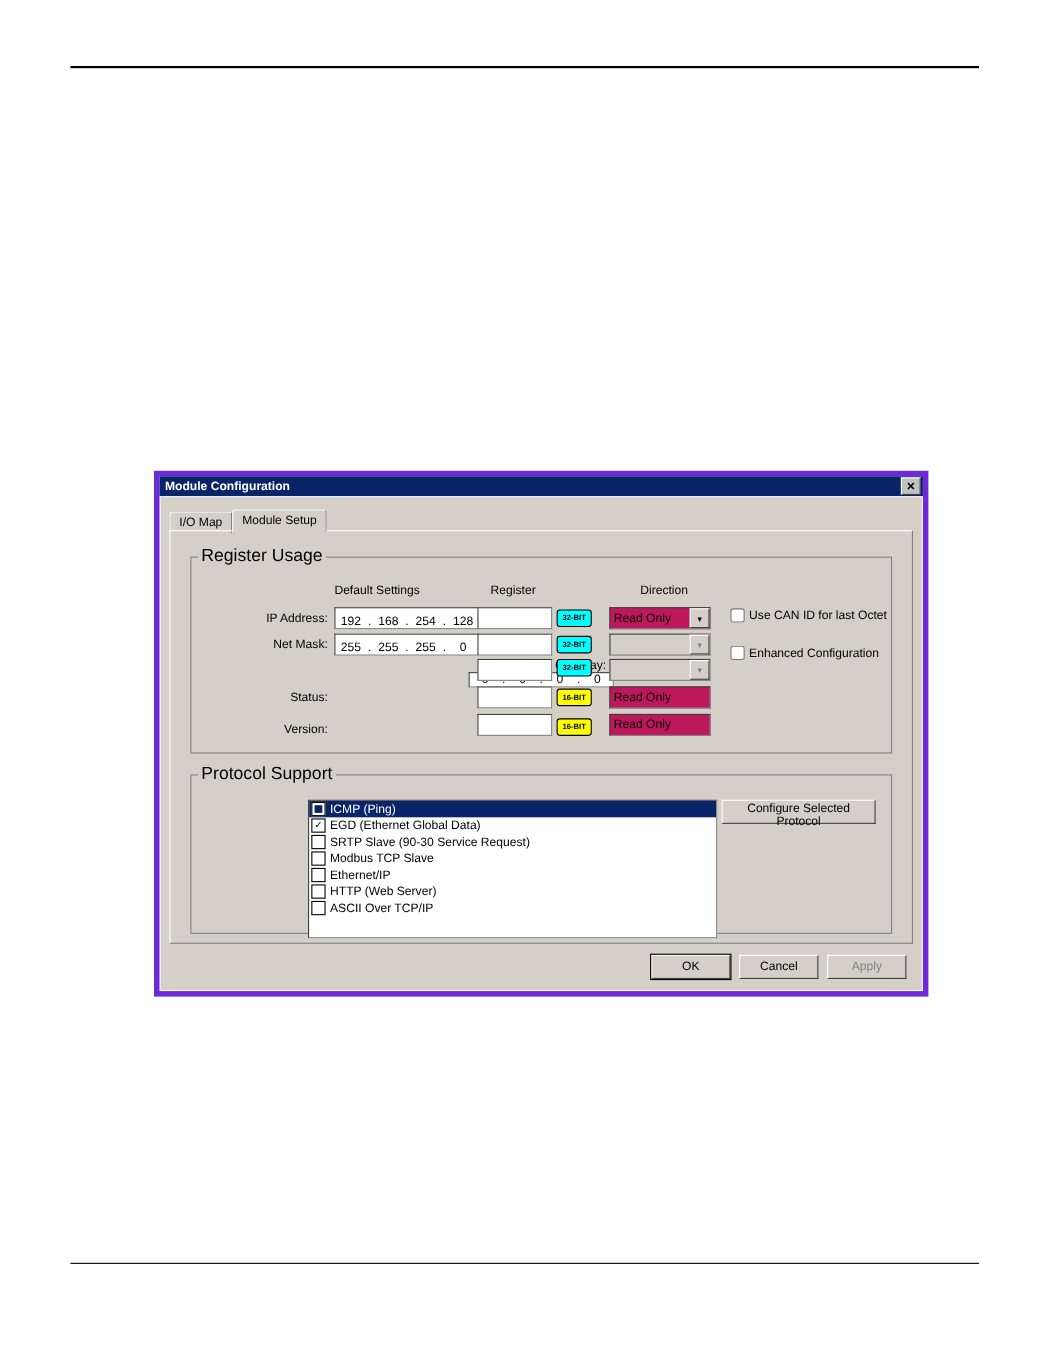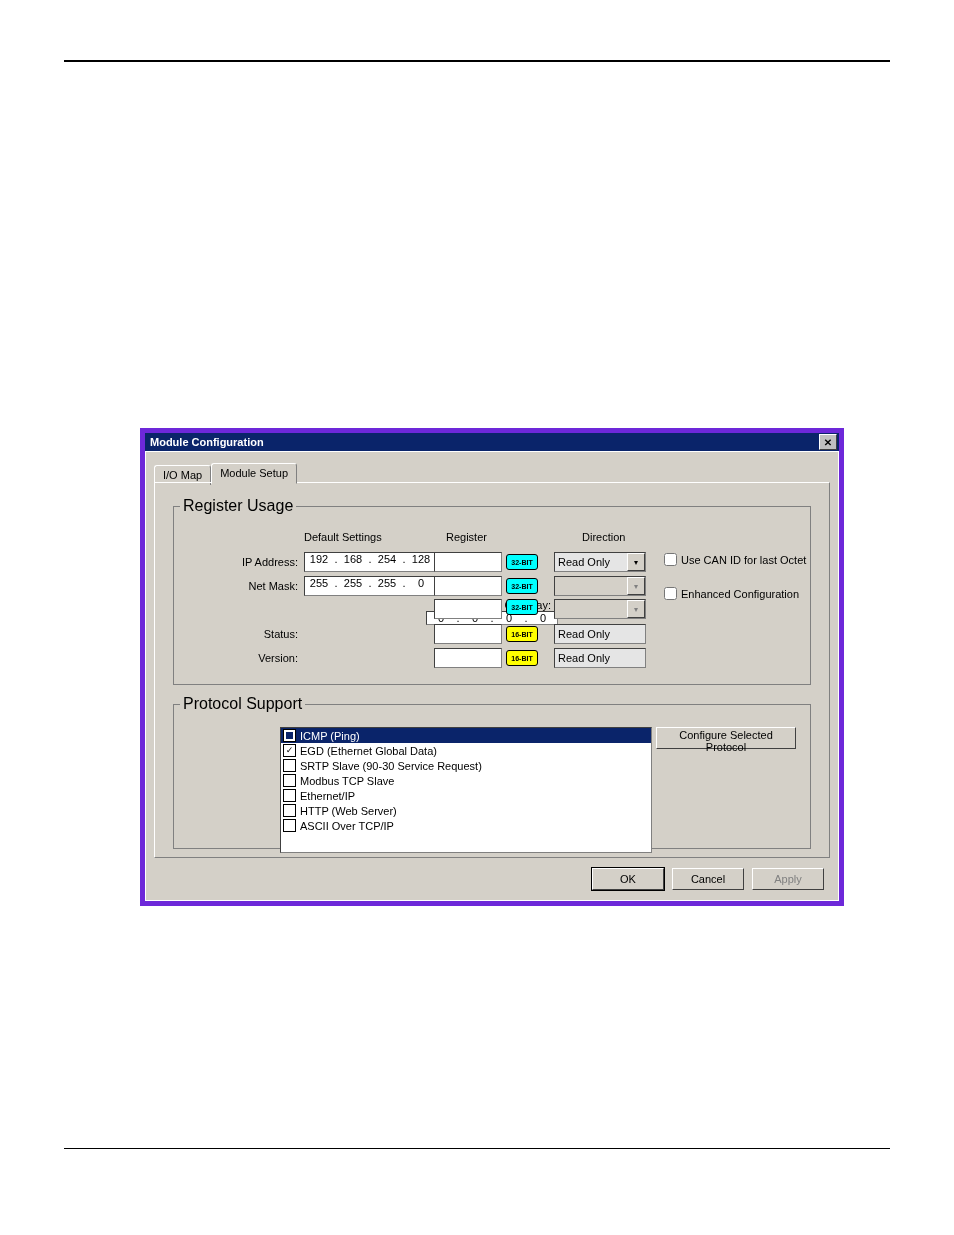--- a/index.html
+++ b/index.html
@@ -23,30 +23,30 @@
   fieldset>legend{color:#000;font-size:16px;padding:0 3px;margin-left:6px;}
   fieldset.register{left:18px;top:14px;right:18px;height:186px;}
   fieldset.protocol{left:18px;top:212px;right:18px;height:152px;}
   
   .reg-hdr{position:absolute;top:16px;font-size:11px;}
   .hdr-default{left:130px;}
   .hdr-register{left:272px;}
   .hdr-direction{left:408px;}
   
   .row{position:absolute;left:0;right:0;height:22px;display:flex;align-items:center;}
-  .r1{top:36px;} .r2{top:60px;} .r3{top:84px;flex-direction:column;} .r4{top:108px;} .r5{top:132px;}
+  .r1{top:36px;} .r2{top:60px;} .r3{top:84px;flex-direction:column;} .r4{top:108px;} .r5{top:132px;align-items:flex-end;}
   .rlabel{width:124px;text-align:right;padding-right:6px;}
-  .ipbox{display:inline-flex;align-items:flex-start;background:#fff;border:1px solid #808080;border-top-color:#404040;border-left-color:#404040;height:18px;}
+  .ipbox{display:inline-flex;align-items:flex-end;background:#fff;border:1px solid #808080;border-top-color:#404040;border-left-color:#404040;height:18px;}
   .ipcell{width:28px;text-align:center;font-size:11px;}
   .ipdot{width:6px;text-align:center;}
   .regbox{position:absolute;left:260px;width:66px;height:18px;background:#fff;border:1px solid #808080;border-top-color:#404040;border-left-color:#404040;}
   .bitpill{position:absolute;left:332px;height:14px;width:30px;border:1px solid #000;border-radius:3px;font-size:7px;display:flex;align-items:center;justify-content:center;font-weight:bold;}
   .pill32{background:#00ffff;}
   .pill16{background:#ffff00;}
-  .dirbox{position:absolute;left:380px;width:90px;height:18px;background:#e5e5e5;border:1px solid #808080;border-top-color:#404040;border-left-color:#404040;display:flex;align-items:center;}
+  .dirbox{position:absolute;left:380px;width:90px;height:18px;background:#be185d;border:1px solid #808080;border-top-color:#404040;border-left-color:#404040;display:flex;align-items:center;}
   .dirbox[data-disabled="true"]{background:#d4d0c8;color:#808080;}
   .dirbox .txt{flex:1;padding-left:3px;font-size:11px;white-space:nowrap;overflow:hidden;}
   .dirbox .dd{width:16px;height:16px;border:1px solid #fff;border-right-color:#404040;border-bottom-color:#404040;background:#d4d0c8;display:flex;align-items:center;justify-content:center;font-size:8px;}
   .chk{position:absolute;left:490px;display:flex;align-items:center;gap:4px;font-size:11px;}
   .chk input{margin:0;}
   .c1{top:38px;} .c2{top:72px;}
   
   .plist{position:absolute;left:106px;top:14px;width:370px;height:124px;background:#fff;border:1px solid #808080;border-top-color:#404040;border-left-color:#404040;overflow:hidden;}
   .pitem{display:flex;align-items:center;height:15px;padding:0 2px;gap:4px;font-size:11px;}
   .pitem[data-selected="true"]{background:#0a246a;color:#fff;}

